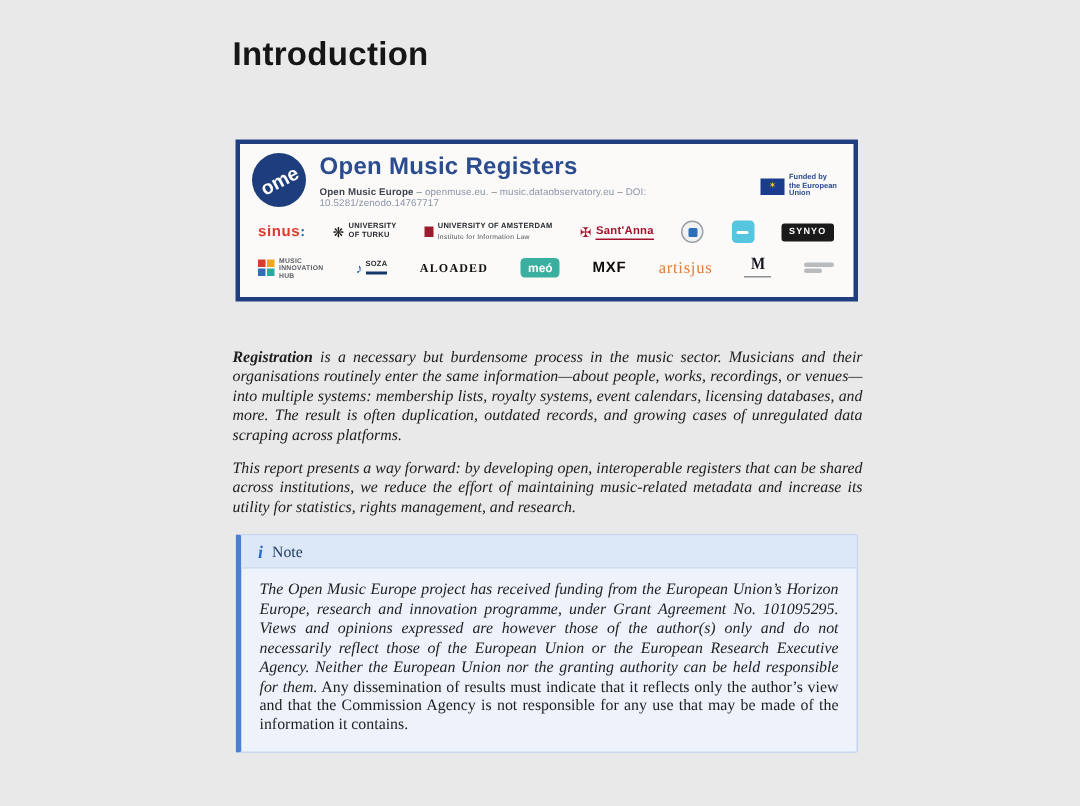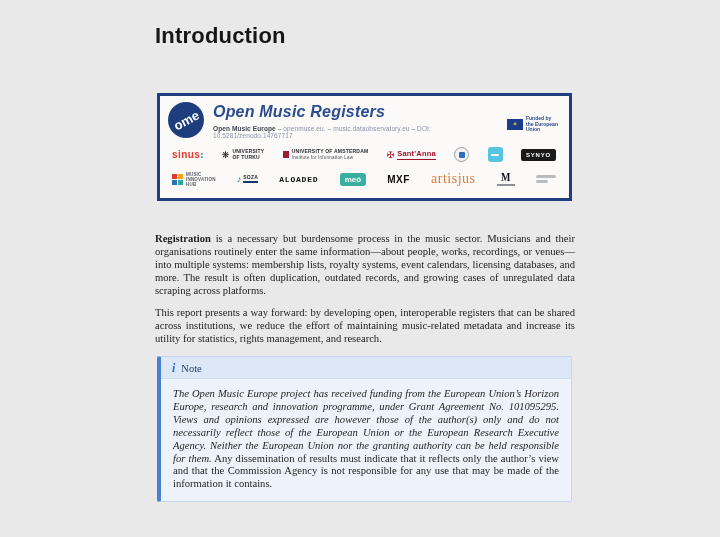--- a/index.html
+++ b/index.html
@@ -37,21 +37,20 @@
   }
   .ome-circle span {
     color:#fff; font-family:"Liberation Sans",sans-serif;
     font-weight:bold; font-size:13px; transform:rotate(-28deg);
   }
   .banner-head { margin-left:9px; flex:1; }
   .banner-title {
     font-family:"Liberation Sans",sans-serif;
     font-weight:bold; font-size:16px; color:#2b4c8f; letter-spacing:0.2px;
     margin-top:1px;
-    font-style:italic;
   }
   .banner-subtitle {
     margin-top:4px; font-family:"Liberation Sans",sans-serif;
     font-size:6.5px; color:#6f7682; letter-spacing:0.1px;
   }
   .banner-subtitle .plain { color:#3f4550; font-weight:bold; }
   .banner-subtitle .lnk { color:#8a93a8; }
   .eu-badge { display:flex; align-items:center; gap:3px; margin-top:14px; flex:0 0 auto; }
   .eu-flag {
     width:16px; height:11px; background:#1b3c8c;
@@ -100,38 +99,38 @@
     letter-spacing:0.8px; padding:3px 5px;
   }
   .mih-icon { display:grid; grid-template-columns:5px 5px; grid-auto-rows:5px; gap:1px; margin-right:3px; }
   .mih-icon i { display:block; }
   .mih-icon .c1{ background:#e0372e; } .mih-icon .c2{ background:#f2a71b; }
   .mih-icon .c3{ background:#2e6fb8; } .mih-icon .c4{ background:#2ba8a0; }
   .mih .stack span { color:#5a5f66; font-size:4.5px; line-height:5px; }
   .soza-note { color:#1d5ba5; font-size:9px; margin-right:2px; }
   .soza-name { font-family:"Liberation Sans",sans-serif; font-weight:bold; font-size:9.5px; color:#1d5ba5; letter-spacing:0.5px; }
   .soza .sub { height:2px; background:#14386b; margin-top:1px; }
-  .aloaded { font-family:Liberation Mono, monospace; font-weight:bold; font-size:8px; color:#111; letter-spacing:0.8px; }
+  .aloaded { font-family:Liberation Serif, serif; font-weight:bold; font-size:8px; color:#111; letter-spacing:0.8px; }
   .meo {
     background:#3aaf9f; border-radius:3px; padding:2px 5px;
     color:#fff; font-family:Liberation Sans, sans-serif; font-weight:bold; font-size:8px;
   }
   .mxf { font-family:"Liberation Sans",sans-serif; font-weight:900; font-size:10px; color:#0d0d0d; letter-spacing:0.5px; }
-  .artisjus { font-family:"Liberation Serif",serif; font-size:14px; color:#e07b39; letter-spacing:0.5px; }
+  .artisjus { font-family:"Liberation Serif",serif; font-size:11px; color:#e07b39; letter-spacing:0.5px; }
   .mountain { flex-direction:column; align-items:center; }
   .mountain .mono { font-family:"Liberation Serif",serif; font-weight:bold; font-size:10px; line-height:10px; color:#15151f; transform:scaleY(1.15); }
   .mountain .sub { width:18px; height:1.5px; background:#8d9095; margin-top:1.5px; }
   .script-logo { flex-direction:column; align-items:flex-start; gap:1.5px; }
   .script-logo i { display:block; height:3px; border-radius:2px; background:#b9bcbf; }
   .script-logo .s1 { width:20px; } .script-logo .s2 { width:12px; }
 
   
   p.body {
     font-size:10.6px; line-height:13px; text-align:justify;
-    margin:0; color:#1c1c1c;
+    margin:0; color:#1c1c1c;font-style:italic;
   }
   p.body.first { margin-top:31px; }
   p.body.second { margin-top:9px; }
   p.body b.lead { font-weight:bold; }
 
   
   .callout {
     margin:11px 0 0 2px; width:415px;
     border:1px solid #c5d6ee; border-left:4px solid #4a80d4;
     border-radius:2px; background:#eef3fb;

